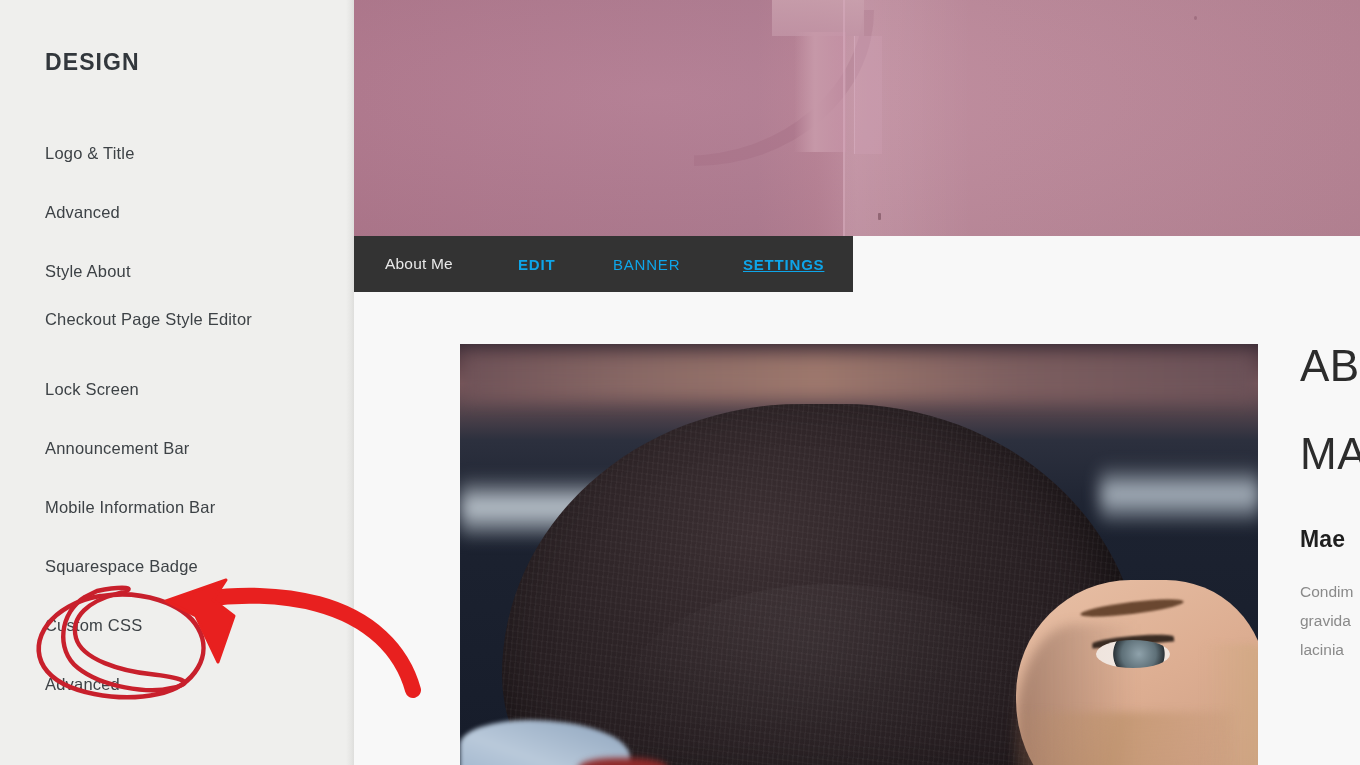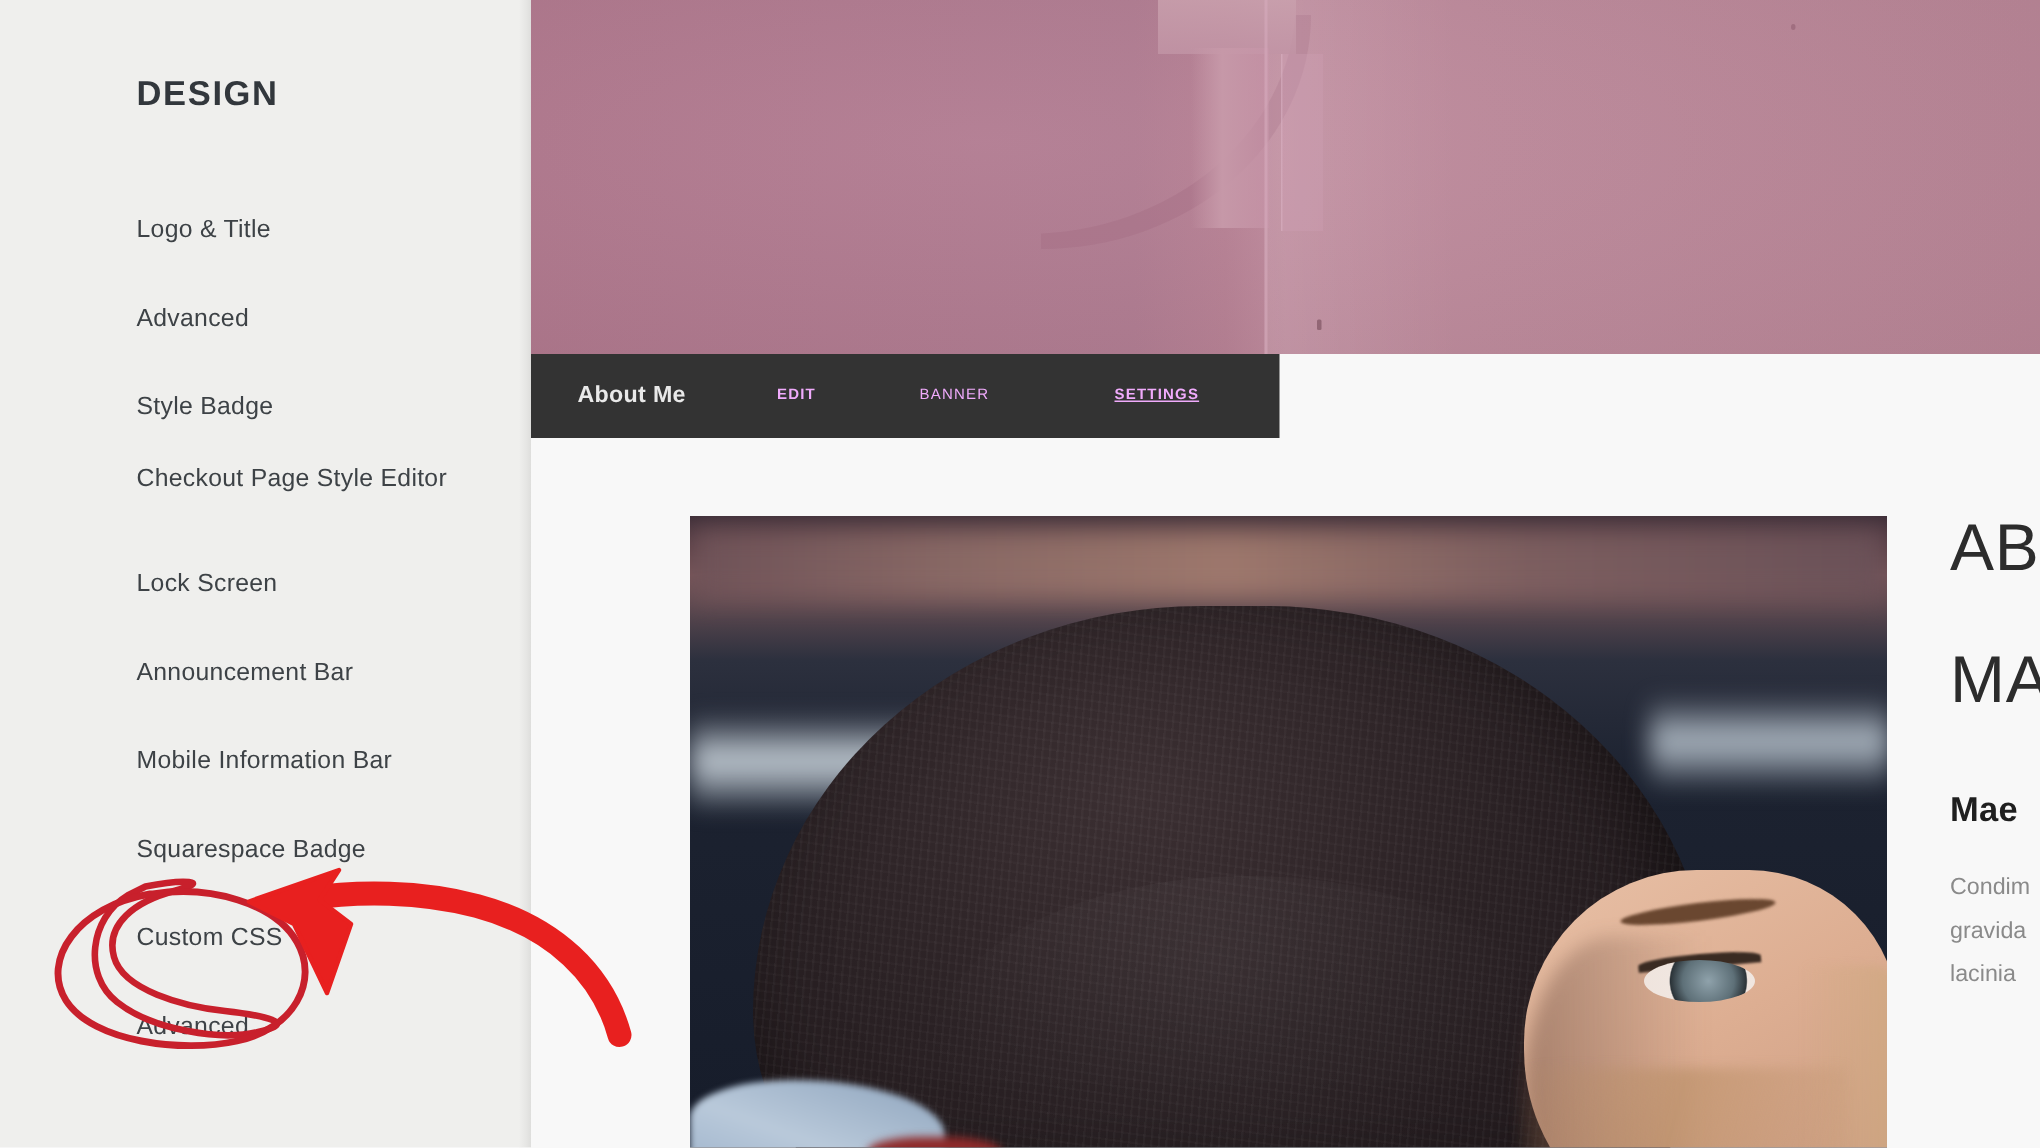--- a/index.html
+++ b/index.html
@@ -21,21 +21,20 @@
   }
 
   
   #sidebar {
     position: absolute;
     left: 0; top: 0;
     width: 354px;
     height: 765px;
     background: #efefed;
     z-index: 5;
-    padding-left: 46px;
   }
   #sidebar-inner {
     position: relative;
     width: 100%;
     height: 100%;
   }
   #sidebar-edge {
     position: absolute;
     right: 0; top: 0;
     width: 8px;
@@ -159,28 +158,28 @@
     position: absolute;
     left: 0; top: 236px;
     width: 499px;
     height: 56px;
     background: #333333;
     display: flex;
     align-items: center;
     z-index: 3;
   }
   .tab-btn {
-    color: #f0abfc;
-    font-size: 10px;
+    color: #0ea5e9;
+    font-size: 15px;
     line-height: 1;
     white-space: nowrap;
     cursor: pointer;
     position: absolute;
   }
-  #tab-about  { left: 31px;  font-weight: 700; color: #e9e9e9; font-size: 15.5px; letter-spacing: 0.2px; }
+  #tab-about  { left: 31px;  font-weight: 400; color: #e9e9e9; font-size: 15.5px; letter-spacing: 0.2px; }
   #tab-edit   { left: 164px; font-weight: 700; letter-spacing: 0.8px; }
   #tab-banner { left: 259px; font-weight: 400; letter-spacing: 0.8px; }
   #tab-settings { left: 389px; font-weight: 700; letter-spacing: 0.8px; text-decoration: underline; }
 
   
   #page-body {
     position: absolute;
     left: 0; top: 309px;
     width: 828px;
     height: 473px;
@@ -394,21 +393,21 @@
 
   <nav id="sidebar">
     <div id="sidebar-inner">
 
       <div id="panel-title">DESIGN</div>
 
       <div class="nav-item" style="top:145px">Logo &amp; Title</div>
 
       <div class="nav-item" style="top:204px">Advanced</div>
 
-      <div class="nav-item" style="top:263px">Style Badge</div>
+      <div class="nav-item" style="top:263px">Style About</div>
 
       <div class="nav-item" style="top:311px">Checkout Page Style Editor</div>
 
       <div class="nav-item" style="top:381px">Lock Screen</div>
 
       <div class="nav-item" style="top:440px">Announcement Bar</div>
 
       <div class="nav-item" style="top:499px">Mobile Information Bar</div>
 
       <div class="nav-item" style="top:558px">Squarespace Badge</div>

